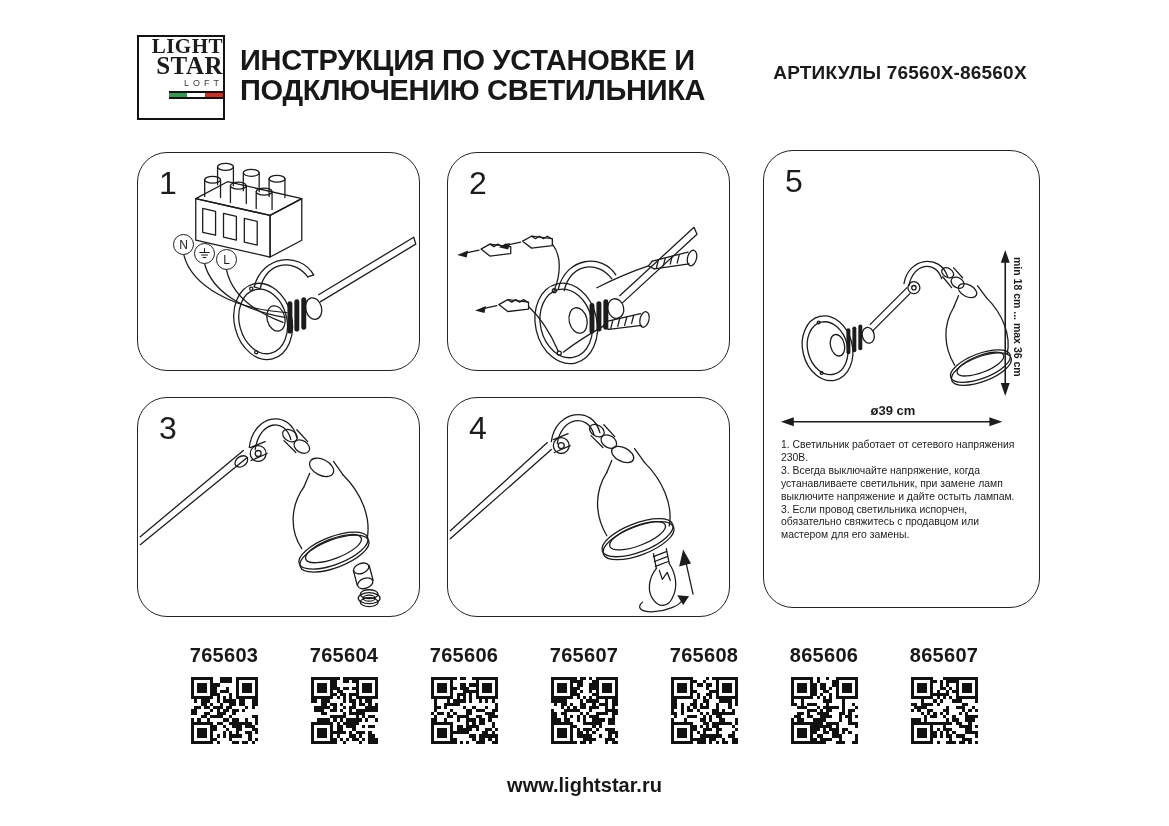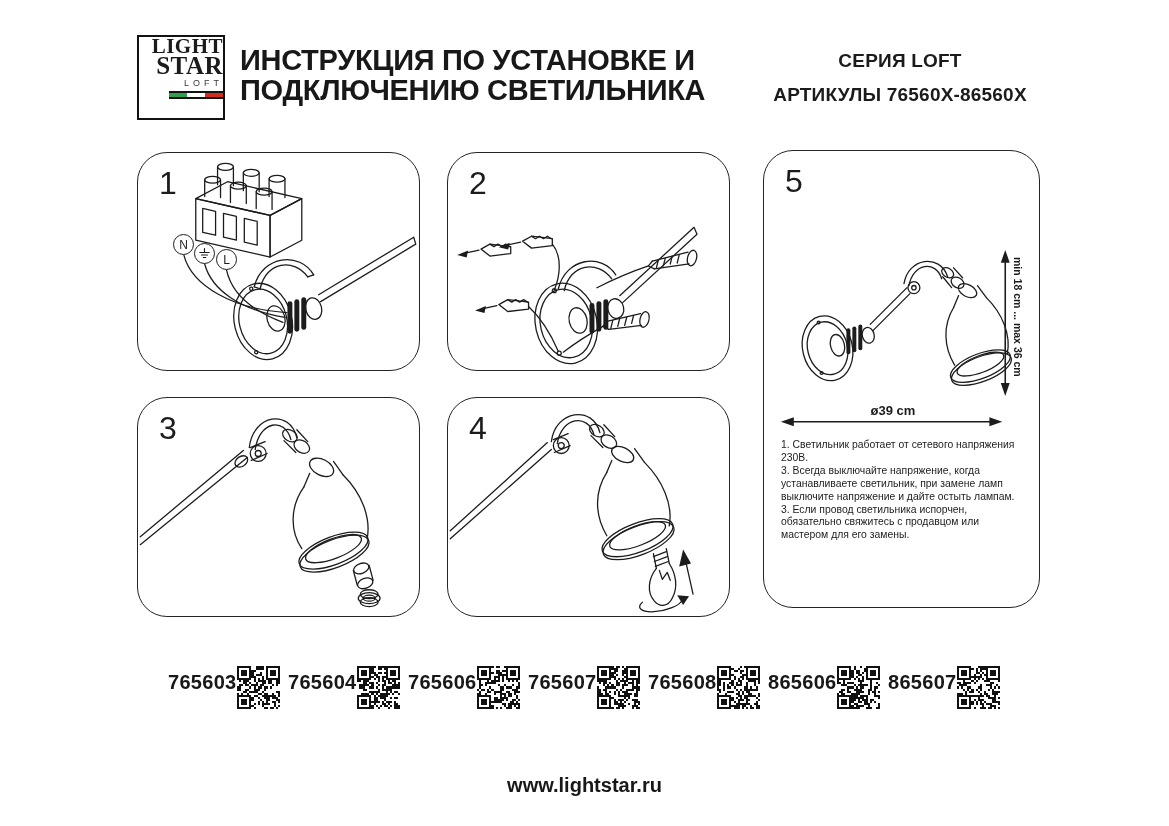--- a/index.html
+++ b/index.html
@@ -49,21 +49,21 @@
   
   .dim-vert{position:absolute;left:248px;top:106px;height:140px;writing-mode:vertical-rl;
             font-size:10.5px;font-weight:bold;white-space:nowrap;color:#1b1b1b;}
   .dim-horz{position:absolute;left:64px;top:252px;width:130px;text-align:center;
             font-size:13px;font-weight:bold;color:#1b1b1b;}
   .notes{position:absolute;left:17px;top:288px;width:243px;font-size:10.4px;line-height:12.9px;color:#1c1c1c;}
   .notes p{margin:0;}
 
   
   .qr-row{position:absolute;left:168px;top:644px;display:flex;gap:8px;}
-  .qr-item{width:112px;display:flex;flex-direction:row;align-items:center;}
+  .qr-item{width:112px;display:flex;flex-direction:column;align-items:center;}
   .qr-label{font-size:20px;font-weight:bold;letter-spacing:.3px;color:#181818;}
   .qr-code{width:67px;height:67px;margin-top:10px;}
   .qr-code rect{fill:#111;shape-rendering:crispEdges;}
 
   
   .footer{position:absolute;left:0;right:0;top:774px;text-align:center;font-size:20px;font-weight:bold;color:#181818;}
 </style>
 </head>
 <body>
 
@@ -79,21 +79,20 @@
         <span style="background:#d52b1e"></span>
     </div>
   </div>
 
   <div class="title">
     <div>ИНСТРУКЦИЯ ПО УСТАНОВКЕ И</div>
     <div>ПОДКЛЮЧЕНИЮ СВЕТИЛЬНИКА</div>
   </div>
 
   <div class="series-block">
-    <div class="series-line1">СЕРИЯ LOFT</div>
     <div class="series-line2">АРТИКУЛЫ 76560X-86560X</div>
   </div>
 
   <div class="panel p1">
     <div class="step-num">1</div>
     <svg class="illus" viewBox="0 0 283 219">
 
       <path d="M58,46 L90,29 L165,46 L133,63 Z"></path>
       <path d="M58,46 L58,88 L133,105 L133,63 Z"></path>
       <path d="M133,63 L165,46 L165,88 L133,105 Z"></path>

